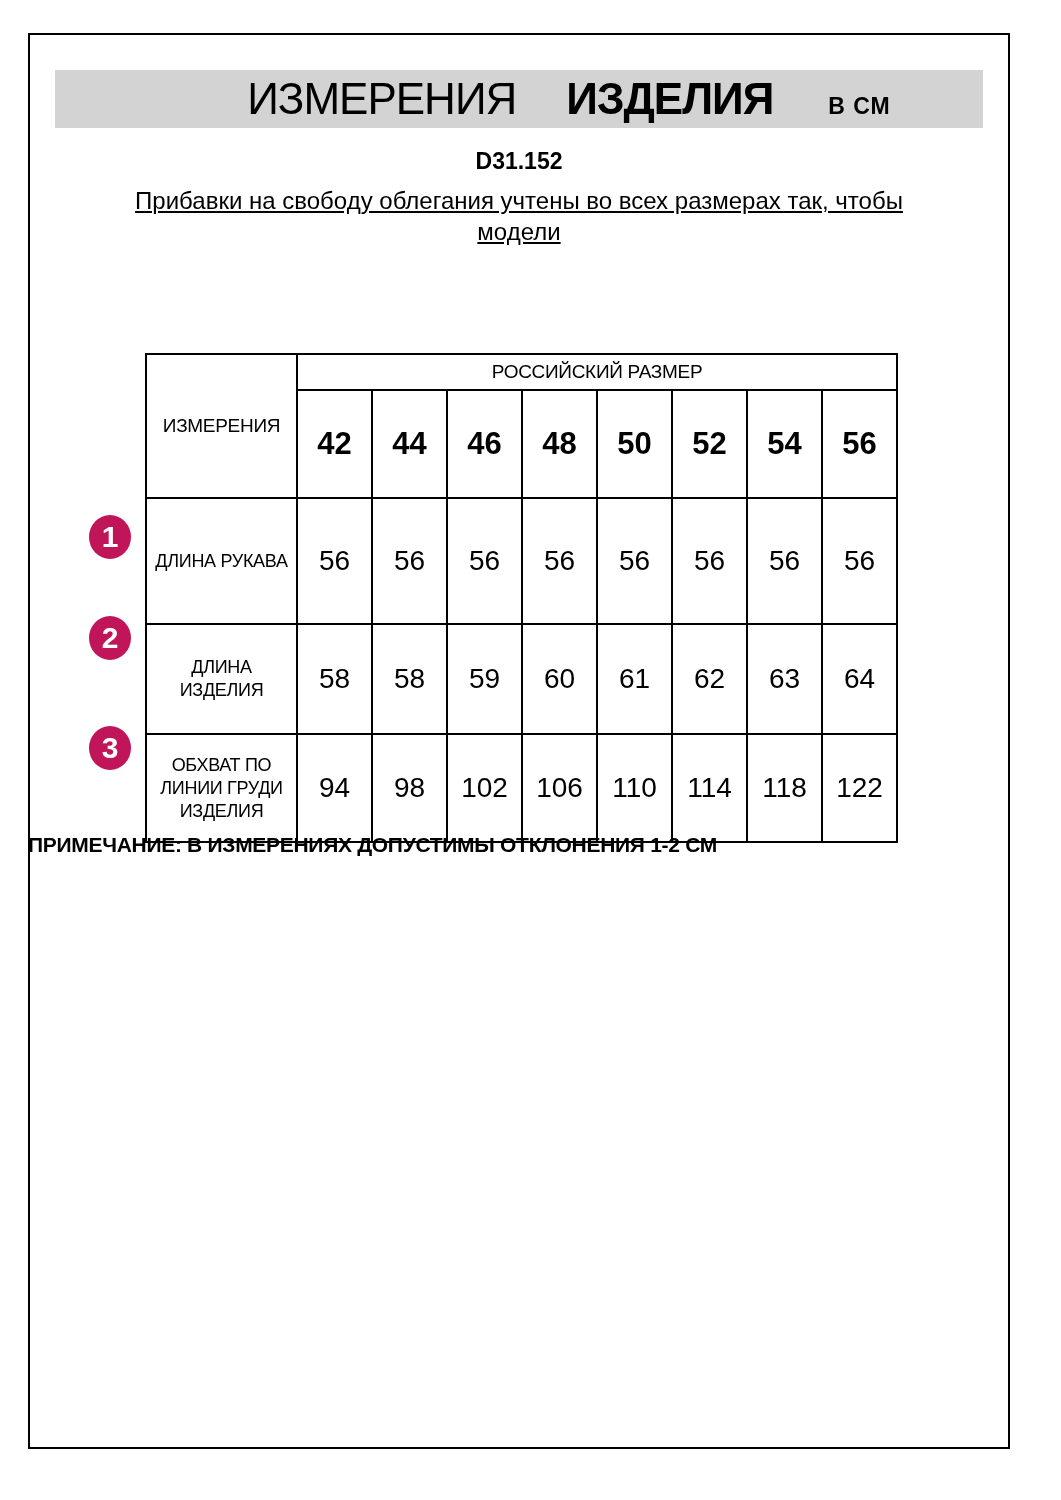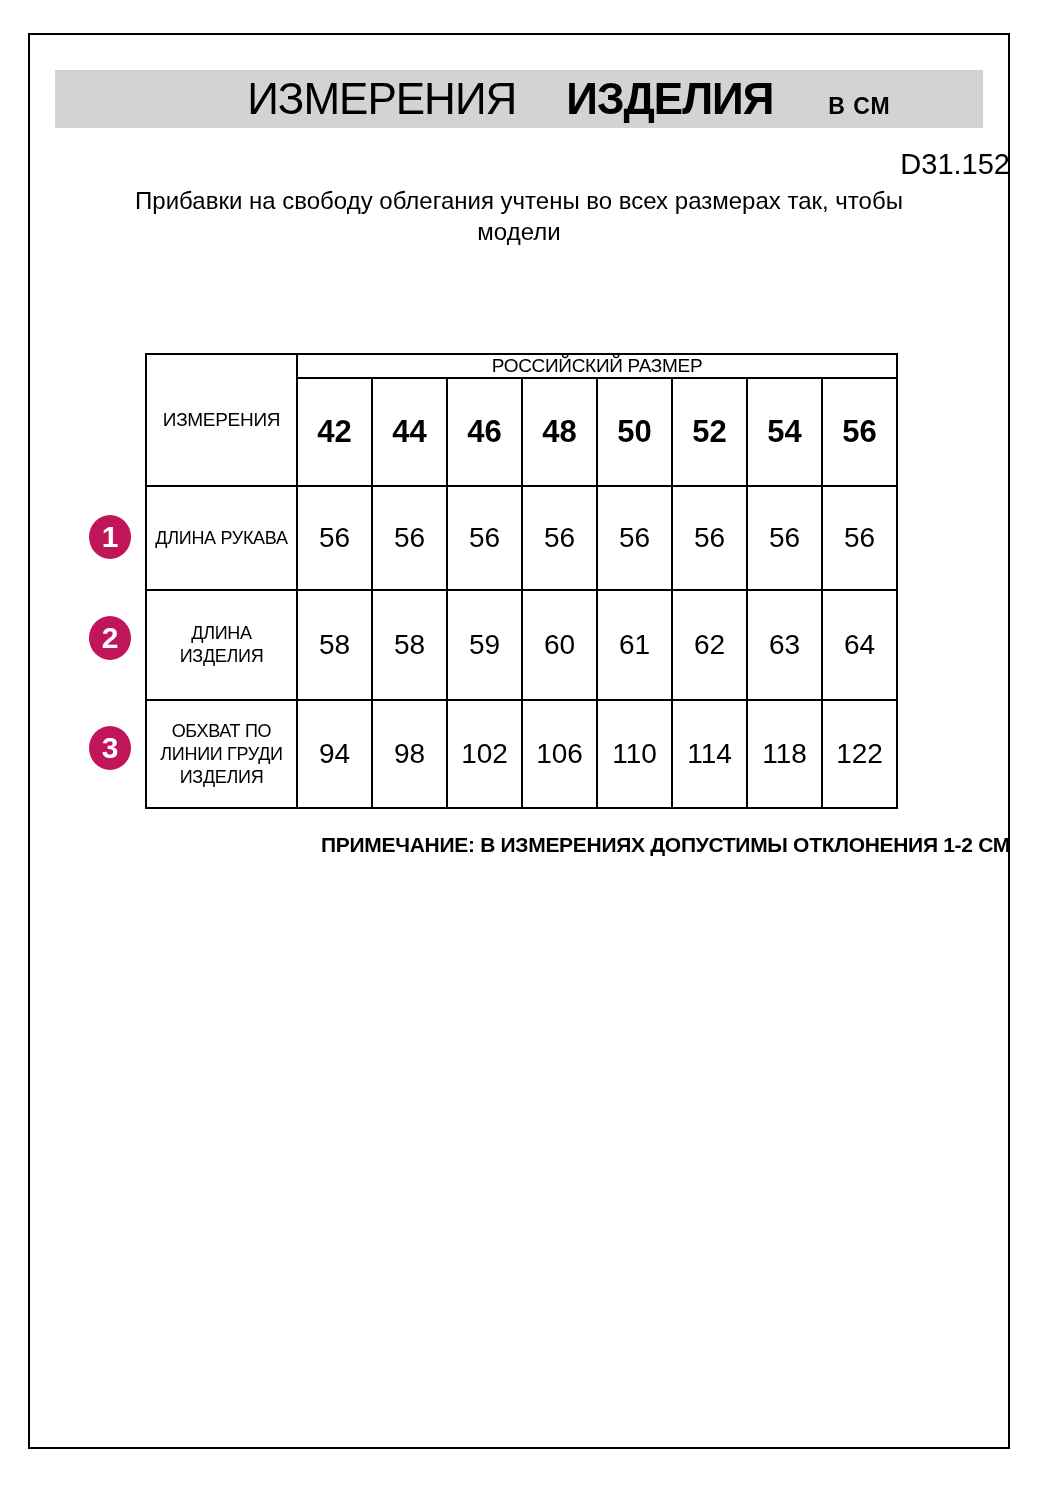--- a/index.html
+++ b/index.html
@@ -45,44 +45,45 @@
     margin-left: 55px;
     position: relative;
     top: 7px;
     letter-spacing: 1px;
     text-align: right;
   }
   .product-code {
     position: absolute;
     left: 28px; top: 148px;
     width: 982px;
-    text-align: right;
-    font-size: 29px;
-    font-weight: 400;
+    text-align: center;
+    font-size: 23px;
+    font-weight: 700;
   }
   .intro {
     position: absolute;
     left: 28px; top: 185px;
     width: 982px;
     text-align: center;
     font-size: 24px;
     line-height: 31px;
     font-weight: 400;
+    text-decoration: underline;
   }
   .size-table {
     position: absolute;
     left: 145px; top: 353px;
     border-collapse: collapse;
     table-layout: fixed;
   }
   .size-table td {
     border: 2px solid #000000;
     text-align: center;
     vertical-align: middle;
-    padding: 0;
+    padding: 6px;
     background: #ffffff;
   }
   td.corner-cell {
     font-size: 19px;
     letter-spacing: -0.3px;
   }
   td.group-cell {
     font-size: 19px;
     height: 22px;
     letter-spacing: -0.3px;
@@ -96,21 +97,21 @@
   td.label-cell {
     font-size: 18px;
     letter-spacing: -0.3px;
     white-space: pre-line;
     line-height: 23px;
   }
   td.value-cell {
     font-size: 28px;
     font-weight: 400;
   }
-  tr.data-row-1 td { height: 104px; }
+  tr.data-row-1 td { height: 126px; }
   tr.data-row-2 td { height: 110px; }
   tr.data-row-3 td { height: 108px; }
   .badge {
     position: absolute;
     left: 89px;
     width: 42px; height: 44px;
     border-radius: 50%;
     display: flex;
     align-items: center;
     justify-content: center;
@@ -118,21 +119,21 @@
     font-size: 30px;
     font-weight: 700;
   }
   .badge-1 { top: 515px; }
   .badge-2 { top: 616px; }
   .badge-3 { top: 726px; }
   .note {
     position: absolute;
     left: 28px; top: 833px;
     width: 982px;
-    text-align: right;
+    text-align: left;
     font-size: 21px;
     font-weight: 700;
     letter-spacing: -0.3px;
   }
 </style>
 </head>
 <body>
 
 <div class="page-frame"></div>
 

